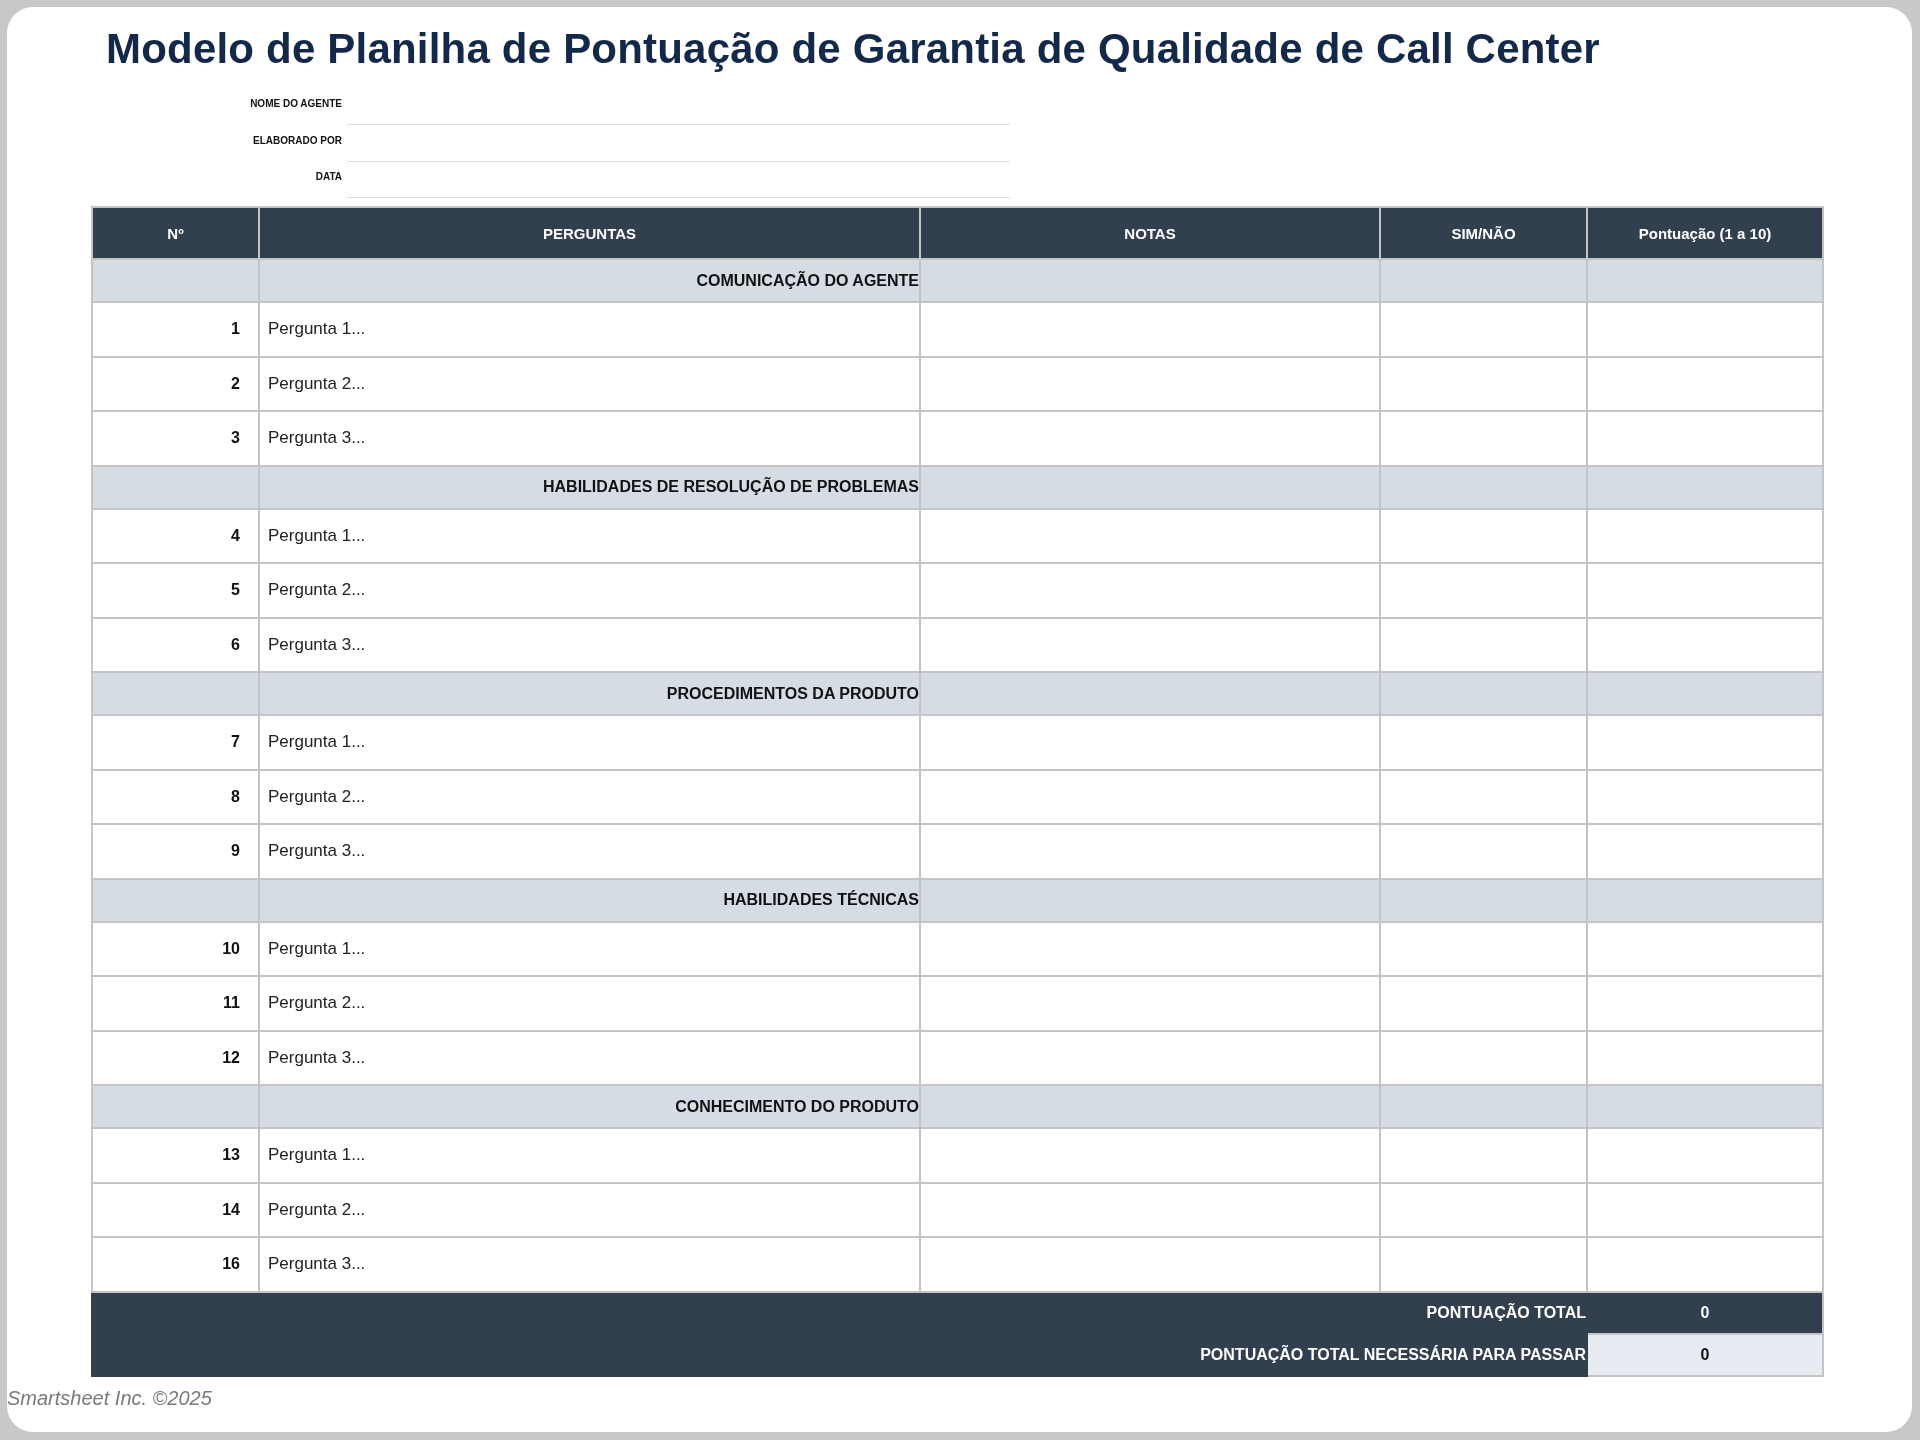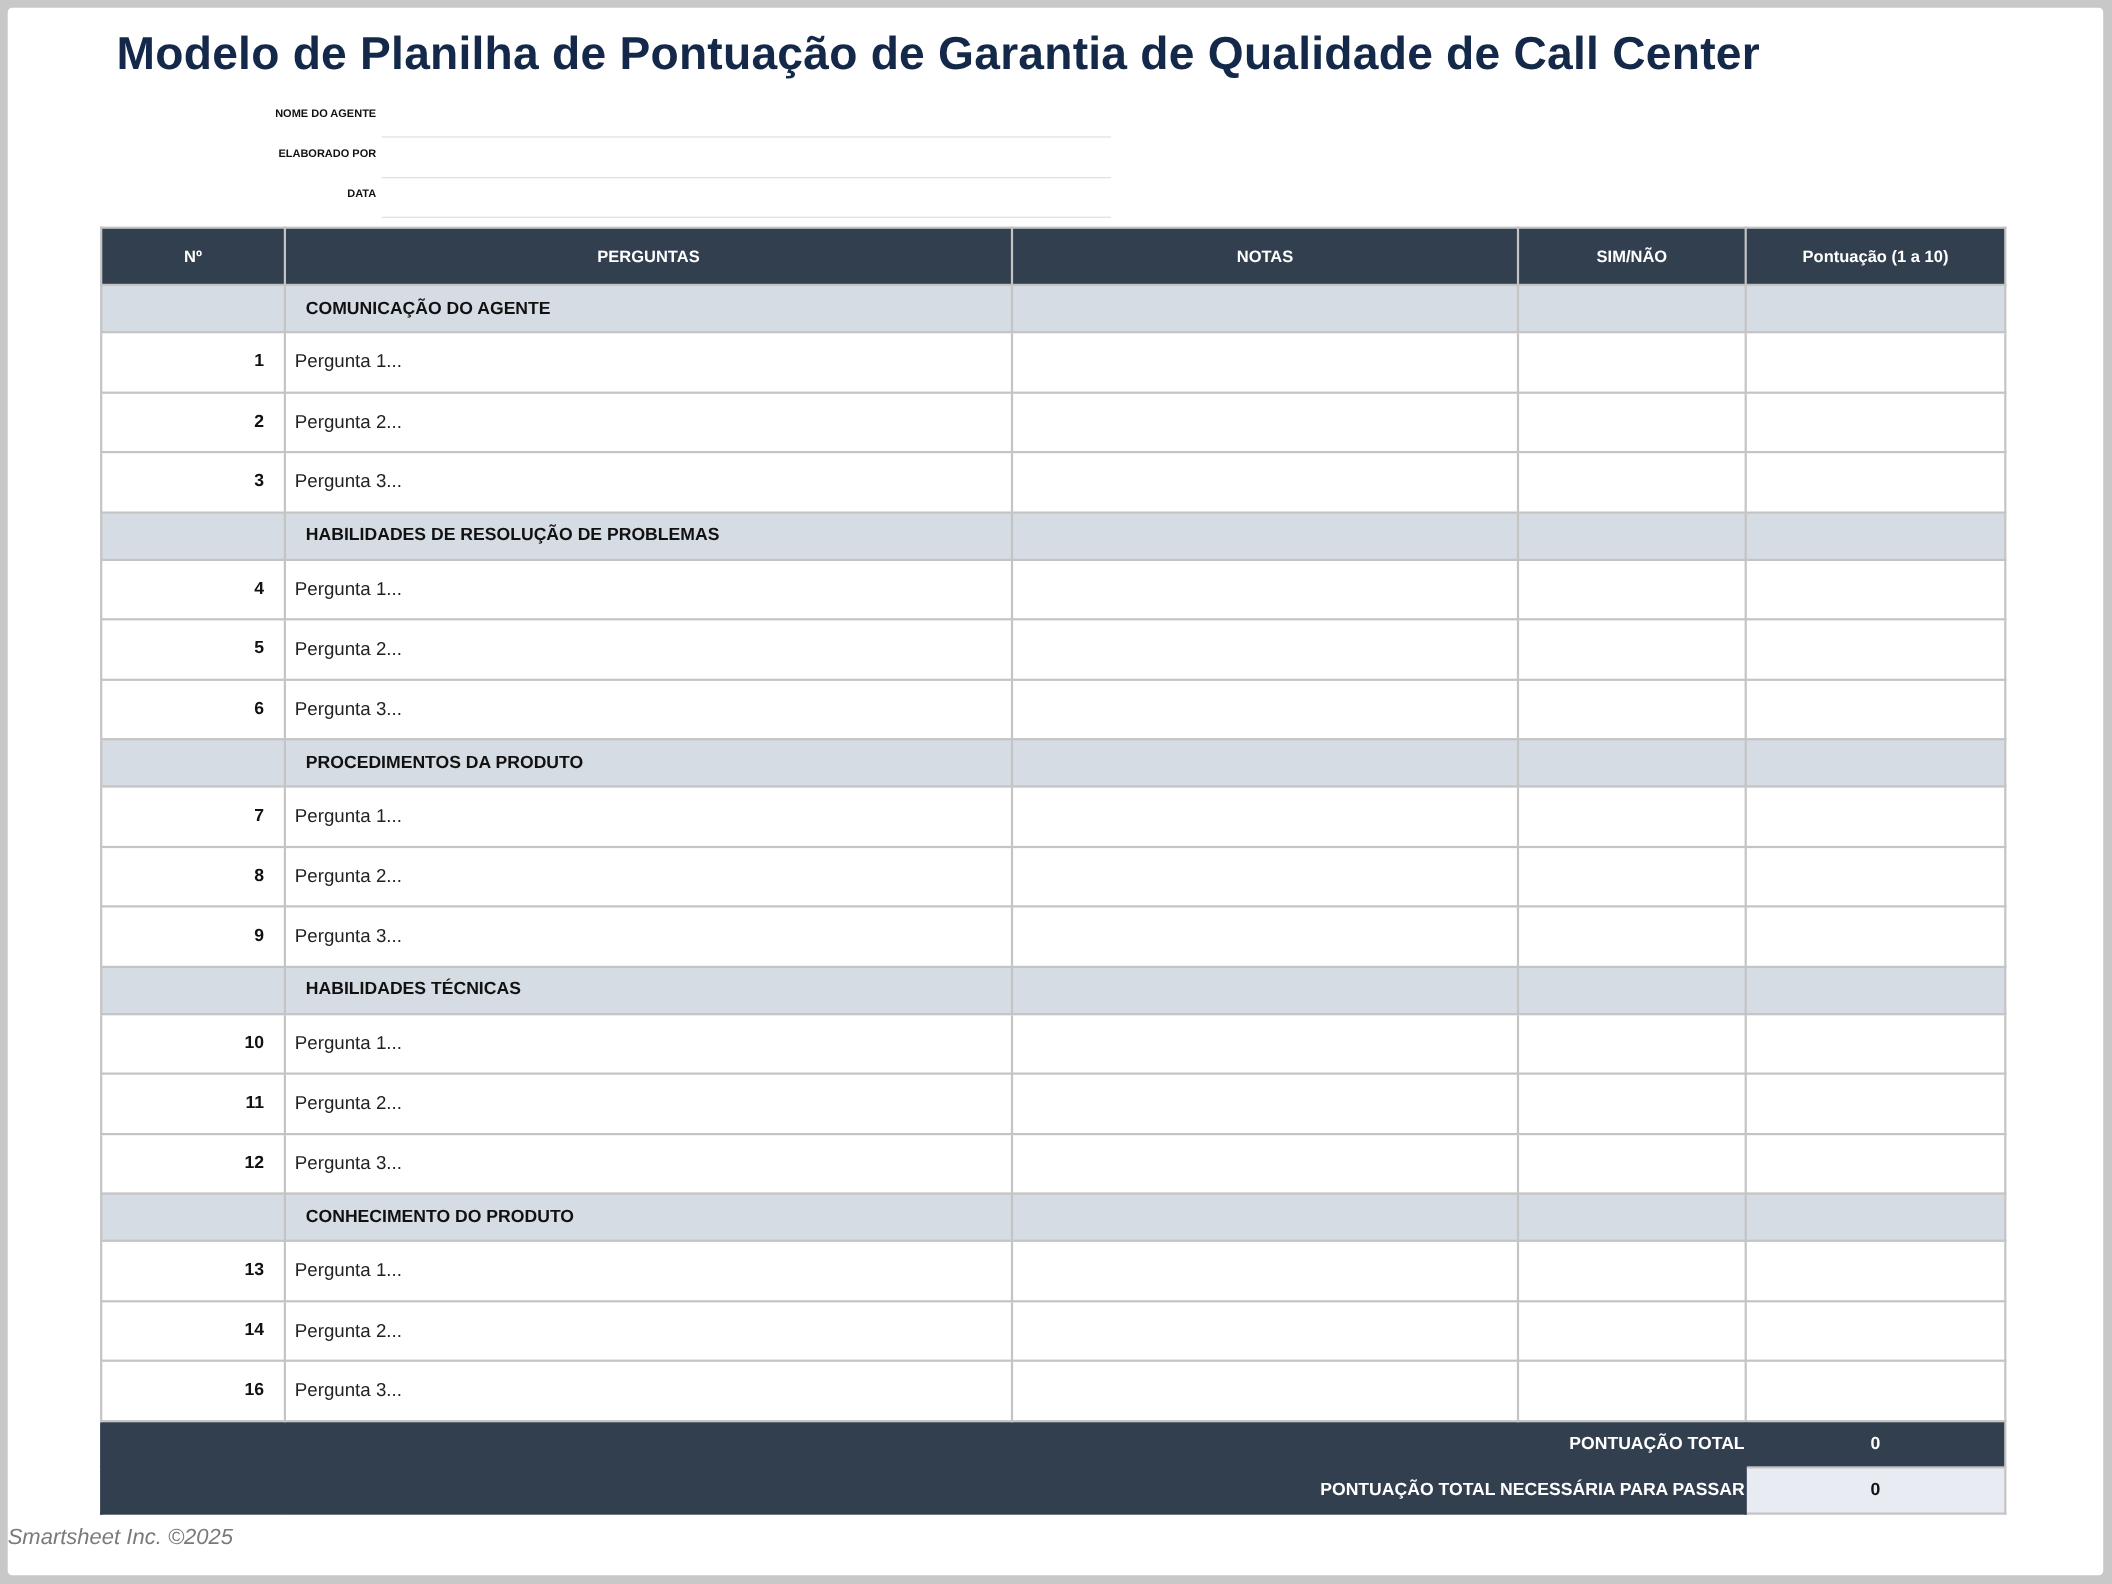--- a/index.html
+++ b/index.html
@@ -3,21 +3,21 @@
 <meta charset="utf-8">
 <style>
   html, body { margin: 0; padding: 0; }
   body {
     width: 1920px; height: 1440px; background: #c8c8c8;
     font-family: "Liberation Sans", "DejaVu Sans", sans-serif;
     position: relative; overflow: hidden;
   }
   .page {
     position: absolute; left: 7px; top: 7px; width: 1905px; height: 1425px;
-    background: #ffffff; border-radius: 4px;
+    background: #ffffff; border-radius: 26px;
   }
   .title {
     position: absolute; left: 99px; top: 18px;
     font-size: 42px; font-weight: bold; color: #14294a; letter-spacing: 0.2px;
     white-space: nowrap;
   }
   .info { position: absolute; left: 84px; top: 84px; }
   .info-row { position: relative; height: 36.5px; width: 836px; }
   .info-label {
     position: absolute; right: 585px; top: 7px;
@@ -34,21 +34,21 @@
   table.sheet td, table.sheet th {
     border: 2px solid #c4c4c4; padding: 0; box-sizing: border-box;
   }
   th {
     background: #323f4f; color: #ffffff; font-size: 15px; font-weight: bold;
     height: 52px; text-align: center;
   }
   th.hdr-score { font-size: 15px; }
   tr.section td { background: #d6dce4; height: 43px; }
   tr.section td.sec-label {
-    font-size: 16px; font-weight: bold; color: #111; padding-left: 18px; text-align: left;
+    font-size: 16px; font-weight: bold; color: #111; padding-left: 18px; text-align: right;
   }
   tr.q td { background: #ffffff; height: 54.5px; }
   tr.q td.num {
     text-align: right; padding-right: 18px; font-size: 16px; font-weight: bold; color: #111;
   }
   tr.q td.question { font-size: 17px; color: #222; padding-left: 8px; }
   tr.total td { height: 42px; }
   td.total-label {
     background: #323f4f; color: #fff; font-size: 16px; font-weight: bold;
     text-align: right; padding-right: 24px; border-color: #323f4f !important;

